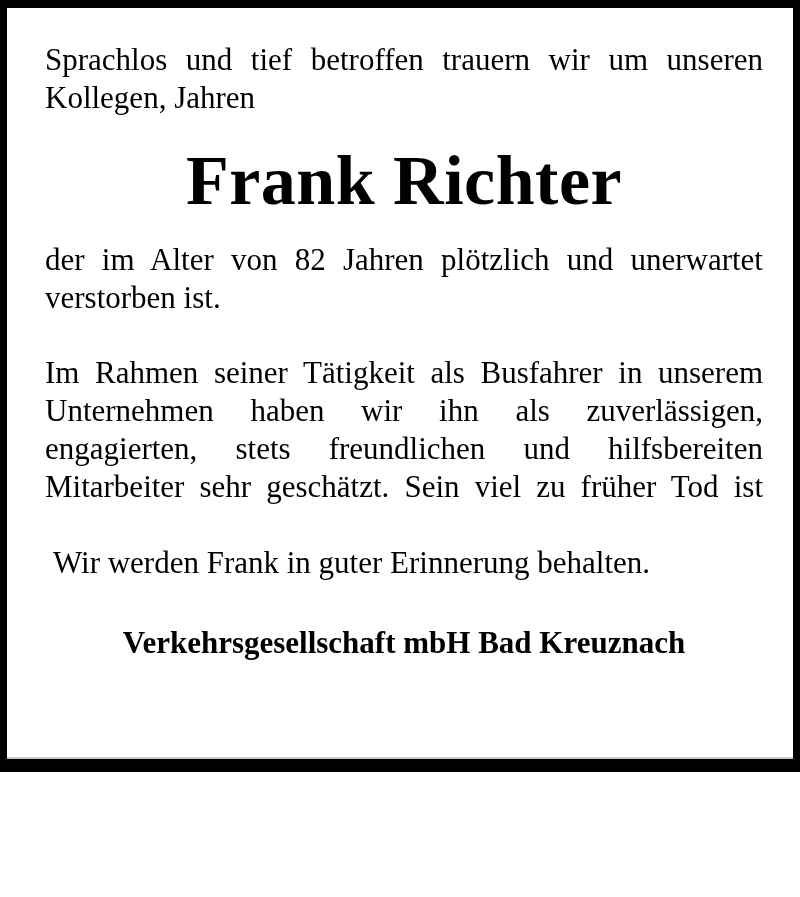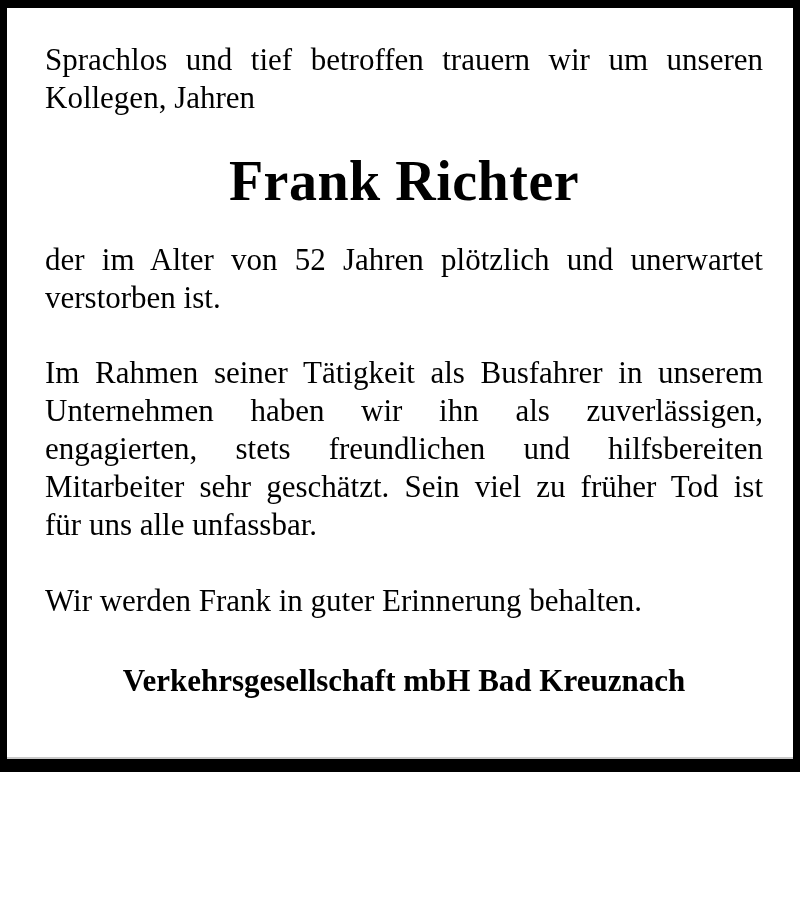--- a/index.html
+++ b/index.html
@@ -37,29 +37,29 @@
     display: block;
     text-align: justify;
   }
   .line.just {
     text-align: justify;
     text-align-last: justify;
   }
   .deceased-name {
     margin: 29px 0 0 0;
     padding: 0;
-    font-size: 56px;
+    font-size: 70px;
     line-height: 70px;
     font-weight: bold;
     text-align: center;
     letter-spacing: 0.5px;
   }
   .p-death    { margin-top: 25px; }
   .p-tribute  { margin-top: 37px; }
-  .p-remember { margin-top: 38px; }
+  .p-remember { margin-top: 38px; margin-left: 8px; }
   .p-condole  { margin-top: 37px; }
   .signature {
     margin-top: 42px;
     font-weight: bold;
   }
   .signature .line {
     text-align: center;
   }
 </style>
 </head>
@@ -69,30 +69,29 @@
   <div class="sheet">
 
     <p class="para p-intro">
       <span class="line just">Sprachlos und tief betroffen trauern wir um unseren</span>
       <span class="line">Kollegen, Jahren</span>
     </p>
 
     <h1 class="deceased-name">Frank Richter</h1>
 
     <p class="para p-death">
-      <span class="line just">der im Alter von 52 Jahren plötzlich und unerwartet</span>
+      <span class="line just">der im Alter von 82 Jahren plötzlich und unerwartet</span>
       <span class="line">verstorben ist.</span>
     </p>
 
     <p class="para p-tribute">
       <span class="line just">Im Rahmen seiner Tätigkeit als Busfahrer in unserem</span>
       <span class="line just">Unternehmen haben wir ihn als zuverlässigen,</span>
       <span class="line just">engagierten, stets freundlichen und hilfsbereiten</span>
       <span class="line just">Mitarbeiter sehr geschätzt. Sein viel zu früher Tod ist</span>
-      <span class="line">für uns alle unfassbar.</span>
     </p>
 
     <p class="para p-remember">Wir werden Frank in guter Erinnerung behalten.</p>
 
 
     <p class="para signature">
       <span class="line">Verkehrsgesellschaft mbH Bad Kreuznach</span>
     </p>
 
   </div>

